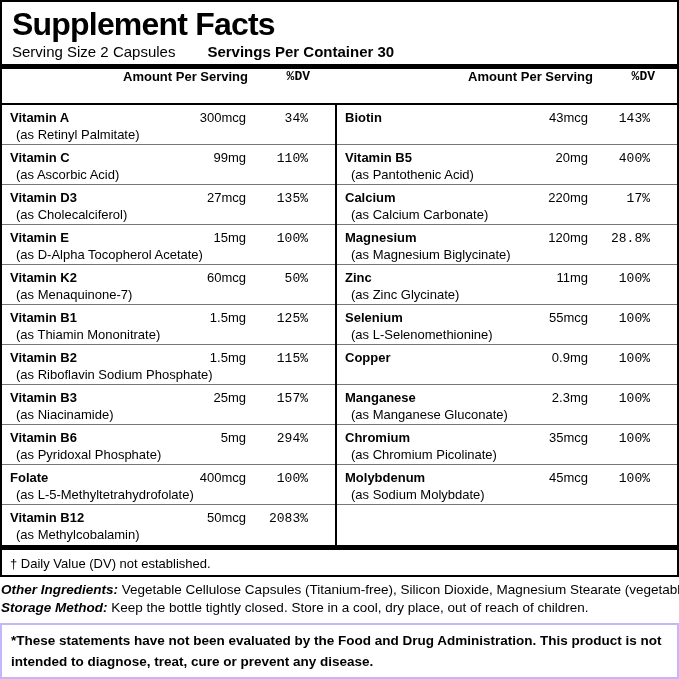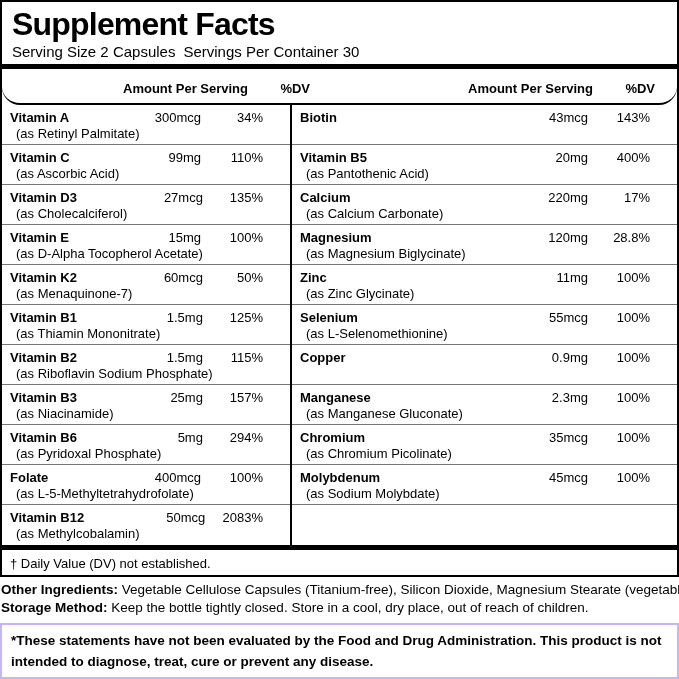--- a/index.html
+++ b/index.html
@@ -8,49 +8,49 @@
     background:#ffffff; color:#000000;
     font-family:"Liberation Sans","DejaVu Sans",sans-serif;
   }
   .label-box {
     box-sizing:border-box; width:679px; height:577px;
     border:2px solid #000; background:#fff;
   }
   .title-area { padding:5px 10px 0; }
   .title { font-size:32px; line-height:34px; font-weight:bold; letter-spacing:-0.8px; }
   .serving { font-size:15px; line-height:19px; padding:1px 10px 3px; }
-  .serving .gap2 { margin-left:8px; }
+  .serving .gap2 { margin-left:32px;font-weight:bold; }
   .bar { height:5px; background:#000; }
   .header-row {
     display:flex; box-sizing:border-box; height:36px;
-    padding-top:12px; border-bottom:2px solid #000;
-    font-weight:bold; font-size:13px;border-radius:18px;
+    padding-top:0; border-bottom:2px solid #000;
+    font-weight:bold; font-size:13px;
   }
   .hh-left  { box-sizing:border-box; width:335px; padding:0 27px 0 8px; display:flex; }
   .hh-right { box-sizing:border-box; flex:1;     padding:0 22px 0 8px; display:flex; }
   .columns { display:flex; height:440px; }
-  .col-left  { box-sizing:border-box; width:290px; border-right:2px solid #000; }
+  .col-left  { box-sizing:border-box; width:335px; border-right:2px solid #000; }
   .col-right { flex:1; }
   .row {
     box-sizing:border-box; height:40px;
     padding:5px 27px 0 8px;
     border-bottom:1px solid #777;
     font-size:13px; line-height:15px;
   }
   .col-right .row { }
   .col-left .row:last-child { border-bottom:none; }
   .row-top { display:flex; align-items:baseline; }
   .n-name { flex:1; font-weight:bold; white-space:nowrap; }
   .n-amt  { width:130px; text-align:right; }
-  .n-dv   { width:62px;  text-align:right; }
+  .n-dv   { width:62px;  text-align:right;font-family:Liberation Mono, monospace; }
   .n-form { padding-left:6px; white-space:nowrap; margin-top:1px; }
   .footnote { padding:6px 8px 0; font-size:13px; }
   .extra { padding:4px 1px 0; font-size:13.5px; }
   .foot-line { line-height:18px; white-space:nowrap; }
-  .b { font-weight:bold; }
+  .b { font-weight:bold;font-style:italic; }
   .disclaimer-box {
     box-sizing:border-box; margin-top:6px; width:679px; height:56px;
     border:2px solid #c4b5fd; padding:5px 9px;
     font-weight:bold; font-size:13.5px; line-height:21px;
   }
 </style>
 </head>
 <body>
 
 <div class="label-box">

